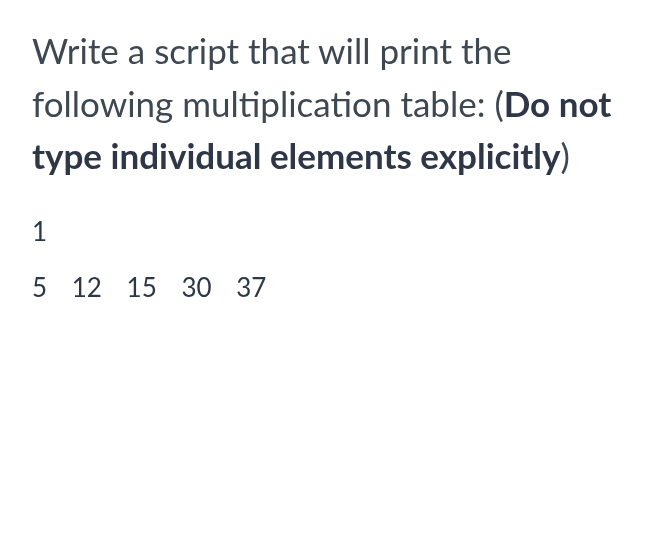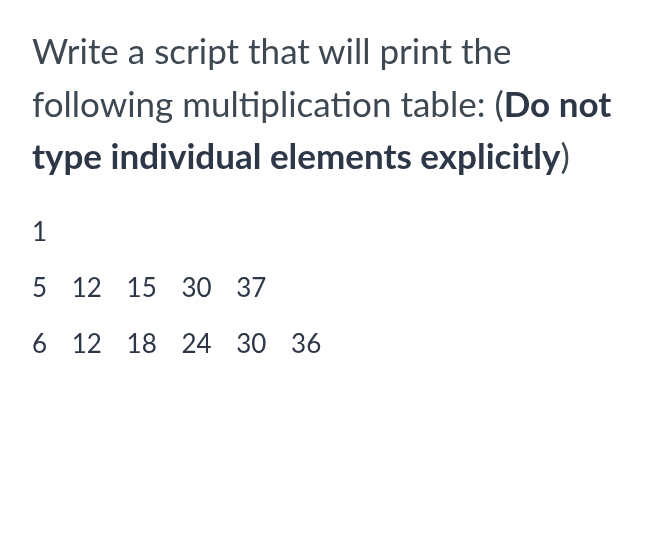--- a/index.html
+++ b/index.html
@@ -57,21 +57,13 @@
   <div class="row">
     <span class="cell">1</span>
   </div>
   <div class="row">
     <span class="cell">5</span>
     <span class="cell">12</span>
     <span class="cell">15</span>
     <span class="cell">30</span>
     <span class="cell">37</span>
   </div>
-  <div class="row">
-    <span class="cell">6</span>
-    <span class="cell">12</span>
-    <span class="cell">18</span>
-    <span class="cell">24</span>
-    <span class="cell">30</span>
-    <span class="cell">36</span>
-  </div>
 </div>
 
 </body></html>

